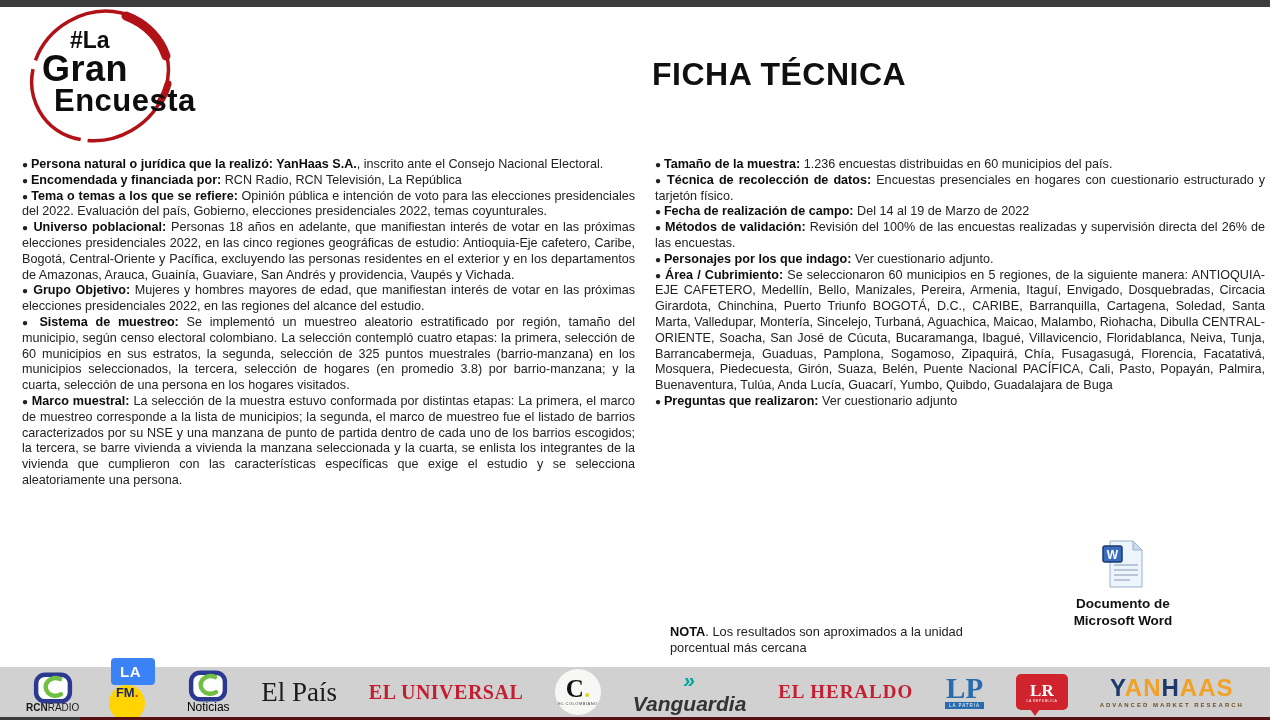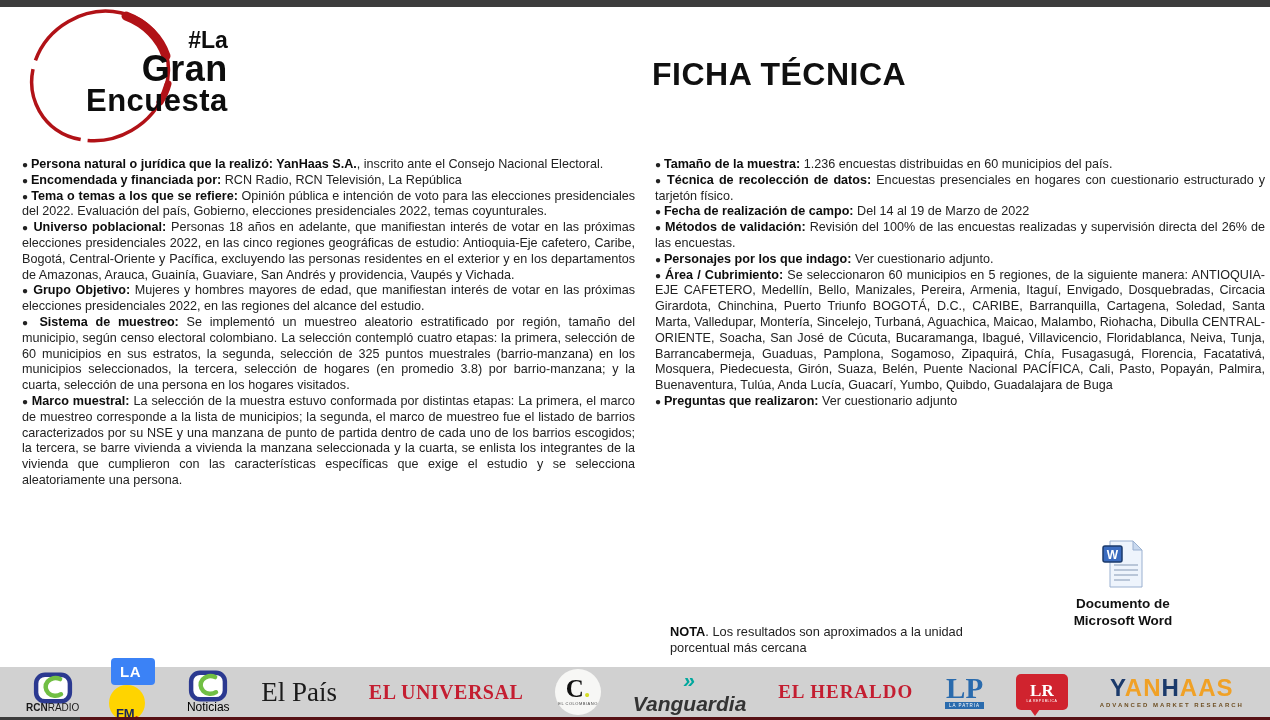--- a/index.html
+++ b/index.html
@@ -4,21 +4,21 @@
 <style>
   html,body{margin:0;padding:0;}
   body{
     width:1270px;height:720px;position:relative;background:#ffffff;
     font-family:"Liberation Sans", sans-serif;overflow:hidden;color:#1d1d1d;
   }
   .top-bar{position:absolute;top:0;left:0;width:1270px;height:7px;background:#3c3c3c;}
   
   .brand{position:absolute;top:6px;left:14px;width:175px;height:140px;}
   .brand svg{position:absolute;top:0;left:0;}
-  .brand-text{position:absolute;top:24px;left:46px;line-height:0.95;color:#0d0d0d;font-weight:800;text-align:right;}
+  .brand-text{position:absolute;top:24px;left:14px;line-height:0.95;color:#0d0d0d;font-weight:800;}
   .brand-l1{font-size:23px;margin-left:42px;}
   .brand-l2{font-size:36px;margin-left:14px;letter-spacing:0.5px;}
   .brand-l3{font-size:31px;margin-left:26px;letter-spacing:0.5px;}
   
   .title{position:absolute;top:56px;left:652px;margin:0;font-size:32px;font-weight:700;
     letter-spacing:0.5px;color:#101010;}
   
   .col{position:absolute;top:157px;font-size:12.6px;line-height:15.8px;color:#222;}
   .col.left{left:22px;width:613px;}
   .col.right{left:655px;width:610px;}
@@ -38,21 +38,21 @@
   .bottom-line{position:absolute;top:717px;left:0;width:1270px;height:3px;
     background:linear-gradient(to right,#3c3c3c 0 80px,#571115 80px 100%);}
   
   .rcn-caption{font-size:10px;color:#1a1a1a;margin-top:-2px;}
   .rcn-caption b{font-weight:800;}
   .noticias-caption{font-size:12px;color:#000000;margin-top:-2px;}
   .lafm{display:flex;align-items:center;position:relative;top:-3px;}
   .lafm-box{background:#3b82f6;color:#fff;font-weight:800;font-size:15px;
     padding:5px 14px 5px 9px;border-radius:4px;letter-spacing:0.5px;}
   .lafm-circle{width:36px;height:36px;border-radius:50%;background:#ffd400;margin-left:-12px;
-    display:flex;align-items:flex-end;justify-content:center;font-weight:800;font-size:13px;color:#17255b;}
+    display:flex;align-items:flex-start;justify-content:center;font-weight:800;font-size:13px;color:#17255b;}
   .lafm-circle .dot{color:#d0232e;}
   .elpais{font-family:"Liberation Serif", serif;font-size:27px;color:#1b1b1b;}
   .eluniversal{font-family:"Liberation Serif", serif;font-size:20px;font-weight:700;color:#c41e31;letter-spacing:0.5px;}
   .colombiano-circle{width:46px;height:46px;border-radius:50%;background:#f7f7f5;
     display:flex;flex-direction:column;align-items:center;justify-content:center;}
   .colombiano-c{font-family:"Liberation Serif", serif;font-weight:700;font-size:25px;line-height:0.9;color:#111;}
   .colombiano-c .dot{color:#d5dd28;}
   .colombiano-caption{font-size:4px;letter-spacing:0.5px;color:#444;margin-top:1px;}
   .vanguardia{font-size:21px;font-weight:800;font-style:italic;color:#333;}
   .vanguardia .chev{color:#00a79d;margin-right:1px;}

